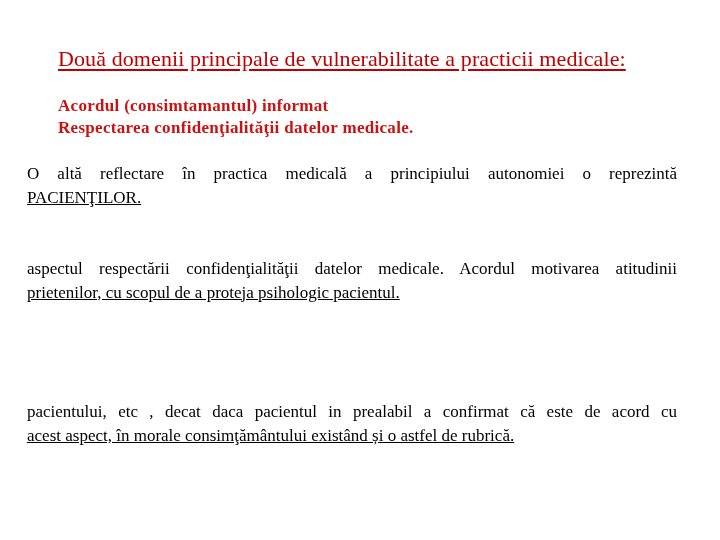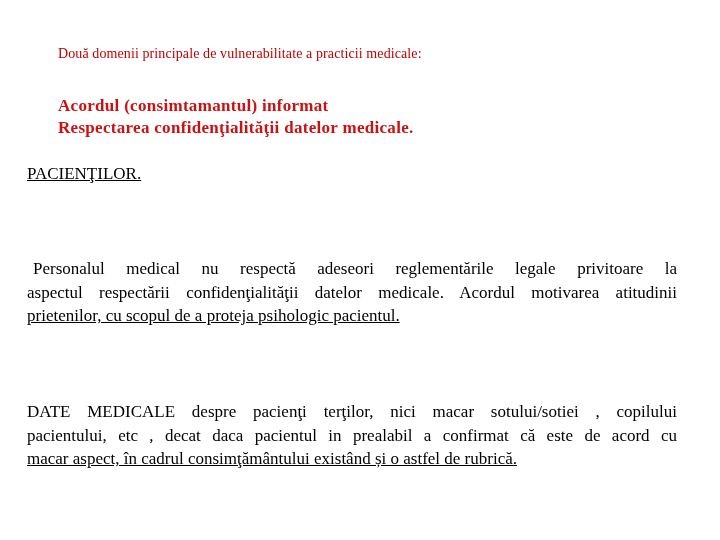--- a/index.html
+++ b/index.html
@@ -12,22 +12,23 @@
       height: 540px;
       position: relative;
       overflow: hidden;
       font-family: "Liberation Serif", serif;
       color: #000000;
     }
     .heading {
       position: absolute;
       left: 58px;
       top: 46px;
-      font-size: 14px;
+      font-size: 22px;
       color: #c00000;
+      text-decoration: underline;
       text-decoration-thickness: 1.5px;
       text-underline-offset: 3px;
       white-space: nowrap;
       letter-spacing: 0.1px;
     }
     .bold-items {
       position: absolute;
       left: 58px;
       top: 95px;
       font-size: 17px;
@@ -63,26 +64,25 @@
 <body>
 
 <div class="heading">Două domenii principale de vulnerabilitate a practicii medicale:</div>
 
 <div class="bold-items">
   <div>Acordul (consimtamantul) informat</div>
   <div>Respectarea confidenţialităţii datelor medicale.</div>
 </div>
 
 <div class="para p1">
+  <span class="line">O altă reflectare în practica medicală a principiului autonomiei o reprezintă</span>
   <span class="line last">PACIENŢILOR.</span>
 </div>
 
 <div class="para p2">
-  <span class="line" style="padding-left:6px;"> Personalul medical   nu respectă adeseori  reglementările legale privitoare la</span>
   <span class="line">aspectul respectării confidenţialităţii datelor medicale. Acordul motivarea atitudinii</span>
   <span class="line last">prietenilor, cu scopul de a proteja psihologic pacientul.</span>
 </div>
 
 <div class="para p3">
-  <span class="line">DATE MEDICALE despre  pacienţi terţilor, nici macar sotului/sotiei , copilului</span>
   <span class="line">pacientului, etc , decat daca pacientul in prealabil  a confirmat că este de acord cu</span>
-  <span class="line last">macar aspect, în cadrul consimţământului existând și o astfel de rubrică.</span>
+  <span class="line last">acest aspect, în morale consimţământului existând și o astfel de rubrică.</span>
 </div>
 
 </body></html>

